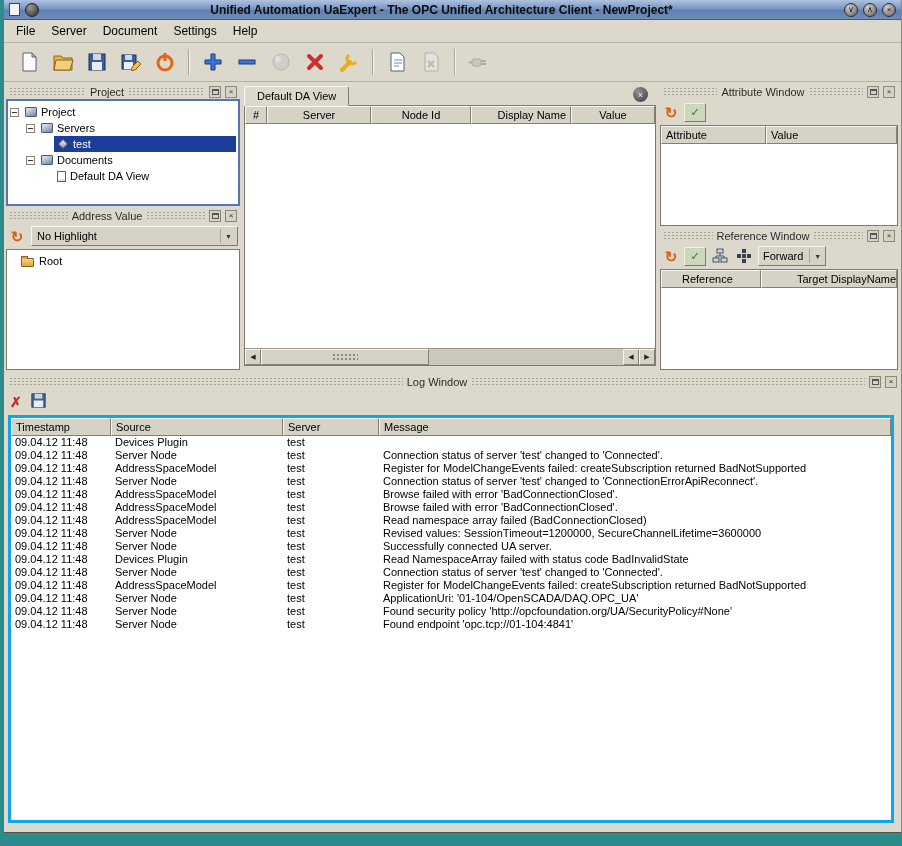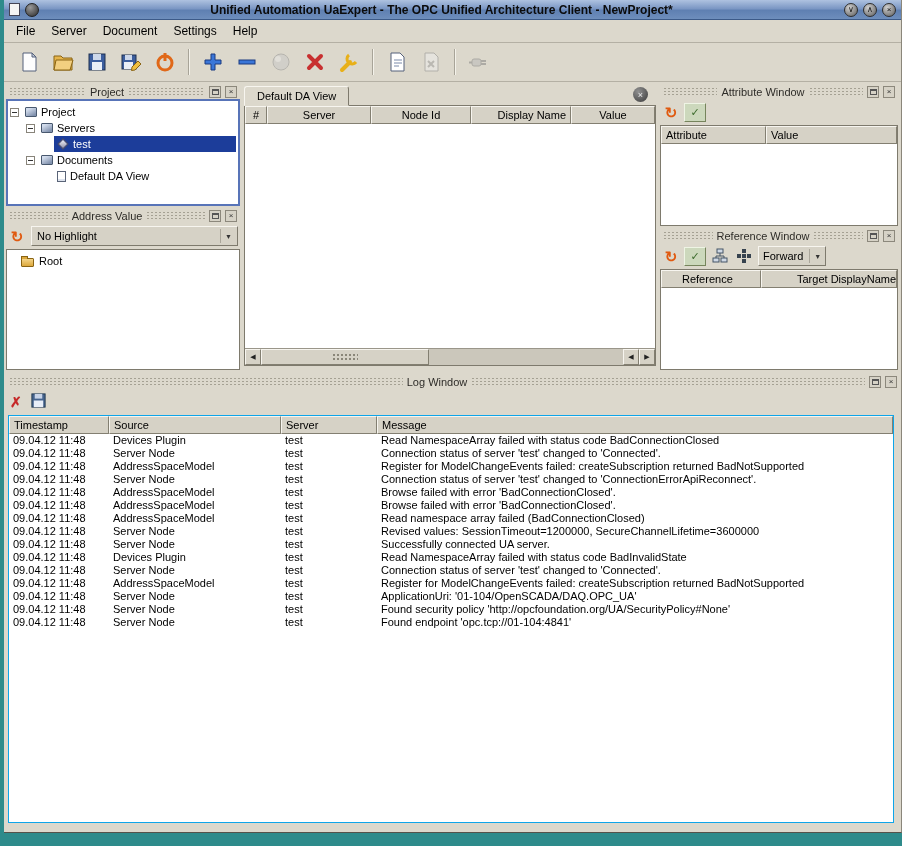--- a/index.html
+++ b/index.html
@@ -91,21 +91,21 @@
   .table-frame2 { flex:1; border:1px solid #7e7a6d; background:#fff; display:flex; flex-direction:column; }
   .attr-hdr div:nth-of-type(1) { width:105px; }
   .attr-hdr div:nth-of-type(2) { flex:1; }
   .ref-hdr div:nth-of-type(1) { width:100px;padding-left:20px; }
   .ref-hdr div:nth-of-type(2) { flex:1;padding-left:35px; }
 
   
   .log-content { position:absolute; left:0; top:15px; right:0; bottom:0; display:flex; flex-direction:column; }
   .log-toolbar { height:26px; display:flex; align-items:center; gap:8px; padding:2px 4px; }
   .logclear { color:#c62828; font-weight:bold; font-size:14px; line-height:1; }
-  .log-table { flex:1; margin:0 6px 4px 2px; border:1px solid #0ea5e9; background:#fff; display:flex; flex-direction:column; overflow:hidden; }
+  .log-table { flex:1; margin:0 6px 4px 2px; border:3px solid #0ea5e9; background:#fff; display:flex; flex-direction:column; overflow:hidden; }
   .log-hdr div:nth-of-type(1) { width:100px; }
   .log-hdr div:nth-of-type(2) { width:172px; }
   .log-hdr div:nth-of-type(3) { width:96px; }
   .log-hdr div:nth-of-type(4) { flex:1; }
   .log-rows { flex:1; overflow:hidden; }
   .log-row { display:flex; height:13px; font-size:11px; line-height:13px; white-space:nowrap; }
   .log-cell { padding:0 4px; overflow:hidden; flex:none; }
   .c-ts { width:100px; } .c-src { width:172px; } .c-srv { width:96px; } .c-msg { flex:1; }
 
   
@@ -445,21 +445,20 @@
             <div class="hdr-cell">Source</div>
             <div class="hdr-cell">Server</div>
             <div class="hdr-cell">Message</div>
           </div>
         <div class="log-rows">
 
             <div class="log-row">
               <span class="log-cell c-ts">09.04.12 11:48</span>
               <span class="log-cell c-src">Devices Plugin</span>
               <span class="log-cell c-srv">test</span>
-              <span class="log-cell c-msg">Read NamespaceArray failed with status code BadConnectionClosed</span>
             </div>
 
             <div class="log-row">
               <span class="log-cell c-ts">09.04.12 11:48</span>
               <span class="log-cell c-src">Server Node</span>
               <span class="log-cell c-srv">test</span>
               <span class="log-cell c-msg">Connection status of server 'test' changed to 'Connected'.</span>
             </div>
 
             <div class="log-row">

